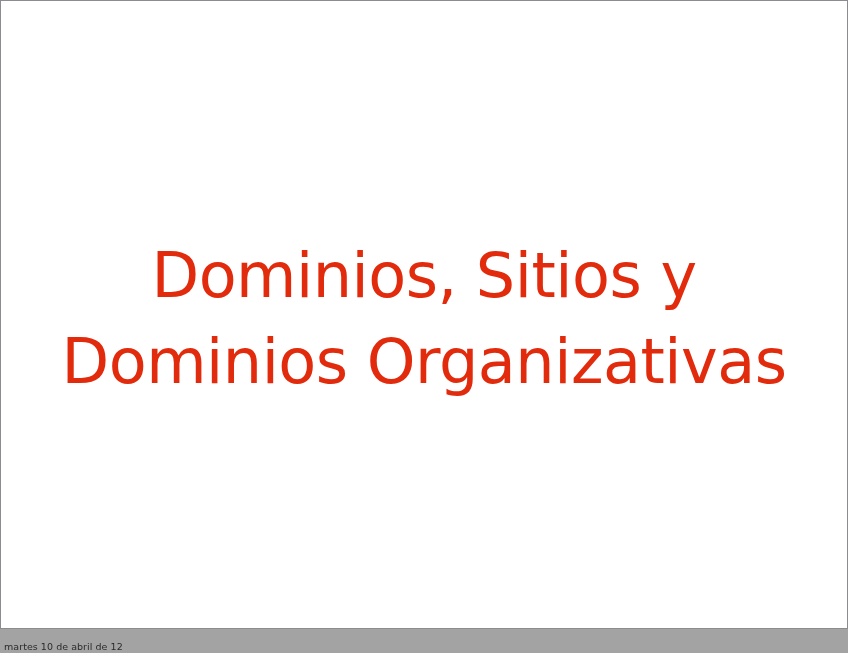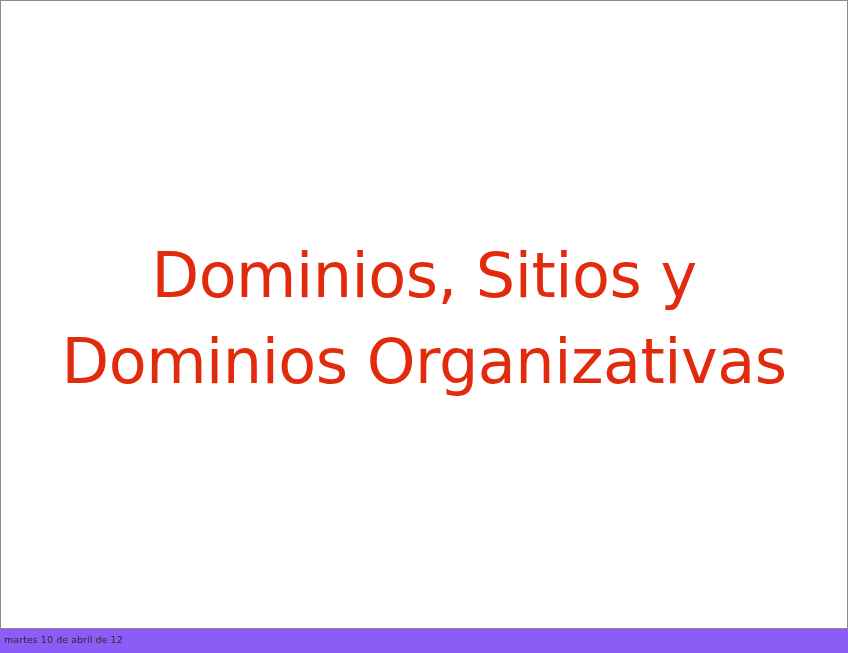--- a/index.html
+++ b/index.html
@@ -14,21 +14,21 @@
     height: 653px;
     overflow: hidden;
     font-family: "Liberation Sans", "DejaVu Sans", sans-serif;
     -webkit-font-smoothing: antialiased;
   }
 
   .presentation-page {
     position: relative;
     width: 848px;
     height: 653px;
-    background: #8b5cf6;
+    background: #a3a3a3;
     box-sizing: border-box;
   }
 
   
   .slide-frame {
     position: absolute;
     left: 0;
     top: 0;
     width: 848px;
     height: 629px;
@@ -60,21 +60,21 @@
     white-space: nowrap;
   }
 
   
   .slide-footer {
     position: absolute;
     left: 4px;
     top: 634px;
     height: 19px;
     display: flex;
-    align-items: flex-start;
+    align-items: flex-end;
   }
 
   .slide-footer-text {
     font-family: "DejaVu Sans", "Liberation Sans", sans-serif;
     font-size: 9.5px;
     line-height: 12px;
     color: #2b2b2b;
     white-space: nowrap;
     letter-spacing: 0.05px;
   }

